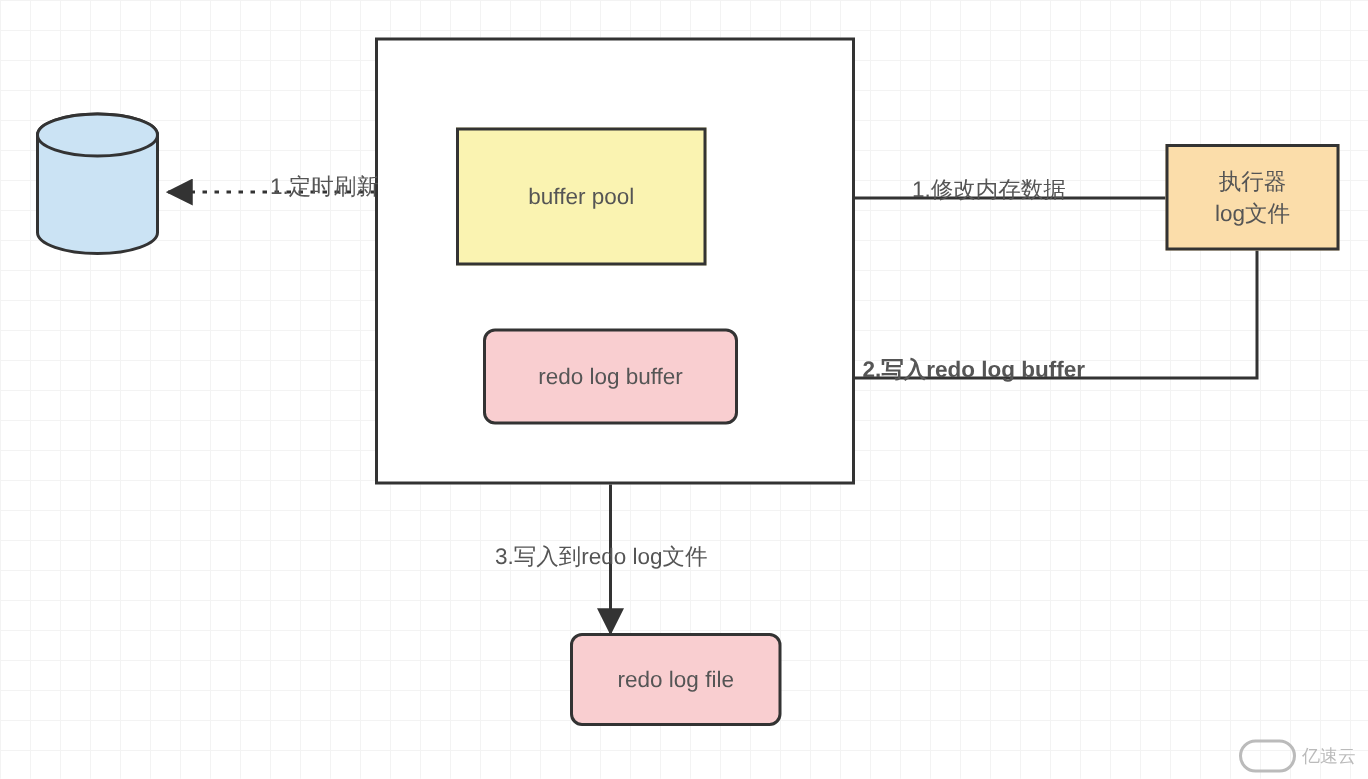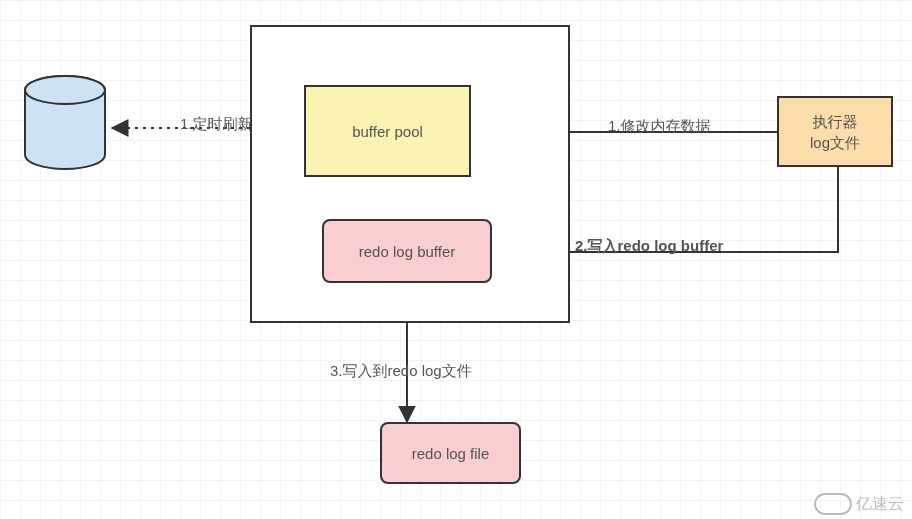--- a/index.html
+++ b/index.html
@@ -37,21 +37,21 @@
     top: 0;
     width: 912px;
     height: 519px;
     pointer-events: none;
   }
   .watermark {
     position: absolute;
     right: 8px;
     bottom: 4px;
     color: #bbb;
-    font-size: 16px;
+    font-size: 12px;
     display: flex;
     align-items: center;
     gap: 4px;
   }
   .watermark .cloud {
     width: 34px;
     height: 18px;
     border: 2px solid #bbb;
     border-radius: 12px;
     position: relative;

